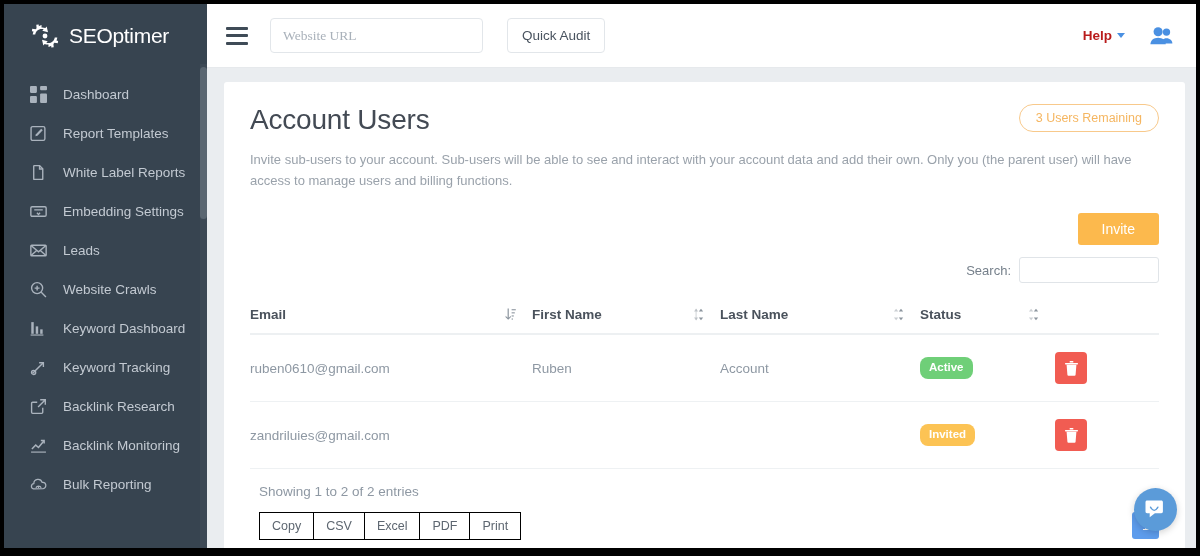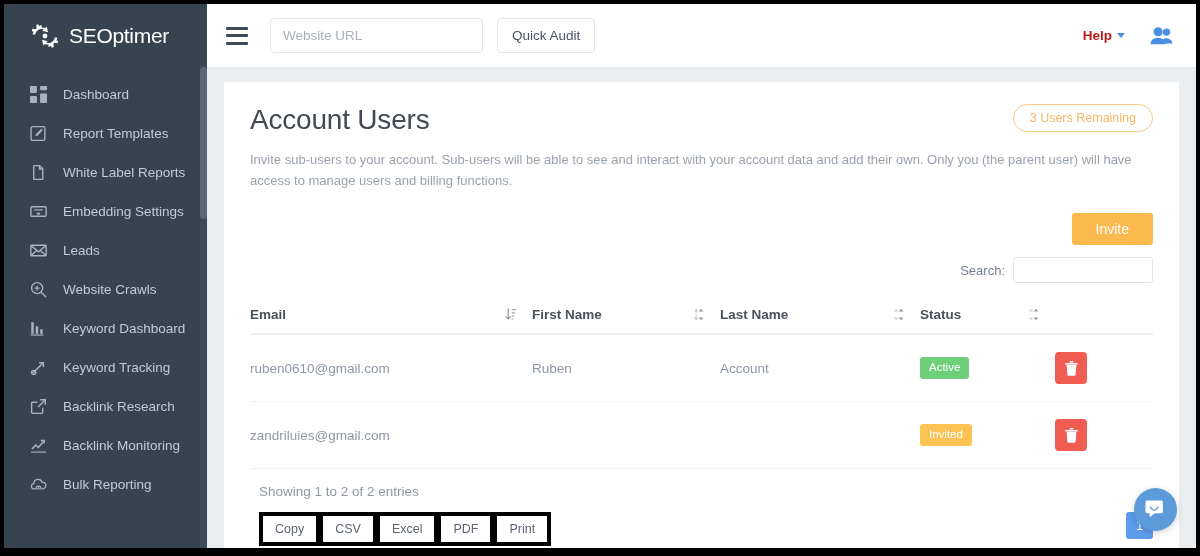--- a/index.html
+++ b/index.html
@@ -116,27 +116,27 @@
     border-radius: 1px;
   }
   .url-input {
     width: 213px;
     height: 35px;
     border: 1px solid #e2e6ea;
     border-radius: 4px;
     padding: 0 12px;
     font-size: 13.5px;
     color: #5a6573;
-    font-family: Liberation Sans, sans-serif;
+    font-family: Liberation Serif, serif;
     background: #fff;
     outline: none;
   }
   .url-input::placeholder { color: #a9b1ba; }
   .quick-audit-btn {
-    margin-left: 14px;
+    margin-left: 24px;
     height: 35px;
     padding: 0 14px;
     border: 1px solid #e2e6ea;
     border-radius: 4px;
     background: #fff;
     font-size: 13.5px;
     color: #49535f;
     cursor: pointer;
     font-family: "Liberation Sans", sans-serif;
   }
@@ -164,21 +164,21 @@
   }
   .users-ico { width: 25px; height: 22px; color: #4a90e2; cursor: pointer; }
   .users-ico svg { width: 100%; height: 100%; display: block; }
 
   
   .main {
     position: absolute;
     left: 203px; top: 64px;
     right: 0; bottom: 0;
     background: #eaedf0;
-    padding: 14px 17px 0 17px;
+    padding: 14px 11px 0 17px;
     overflow: hidden;
   }
   .card {
     background: #ffffff;
     border-radius: 3px;
     padding: 22px 26px 26px 26px;
     min-height: 390px;
   }
   .card-head {
     display: flex;
@@ -276,23 +276,23 @@
   table.users-table td {
     font-size: 13.5px;
     color: #8e98a3;
     padding: 17px 0 17px 0;
     border-bottom: 1px solid #eef1f3;
     vertical-align: middle;
   }
   td.col-email { padding-left: 9px; }
   .badge {
     display: inline-block;
-    border-radius: 3px;
+    border-radius: 8px;
     font-size: 11.5px;
-    font-weight: normal;
+    font-weight: bold;
     color: #ffffff;
     padding: 3px 9px;
     line-height: 1.35;
   }
   .badge.active  { background: #6fcf78; }
   .badge.invited { background: #fcc354; }
   .del-btn {
     width: 32px; height: 32px;
     background: #f15c52;
     border: none;
@@ -312,21 +312,21 @@
     justify-content: space-between;
     margin-top: 15px;
   }
   .entries-info { font-size: 13.5px; color: #8e98a3; padding-left: 9px; }
   .export-btns {
     display: flex;
     margin-top: 13px;
     margin-left: 9px;
   }
   .export-btn {
-    border: 4px solid #000000;
+    border: 1px solid #000000;
     background: #fff;
     font-size: 12.5px;
     color: #5d6670;
     padding: 6px 12px;
     cursor: pointer;
     margin-left: -1px;
     font-family: "Liberation Sans", sans-serif;
   }
   .export-btn:first-child { margin-left: 0; }
   .pagination { margin-top: 28px; display: flex; }

